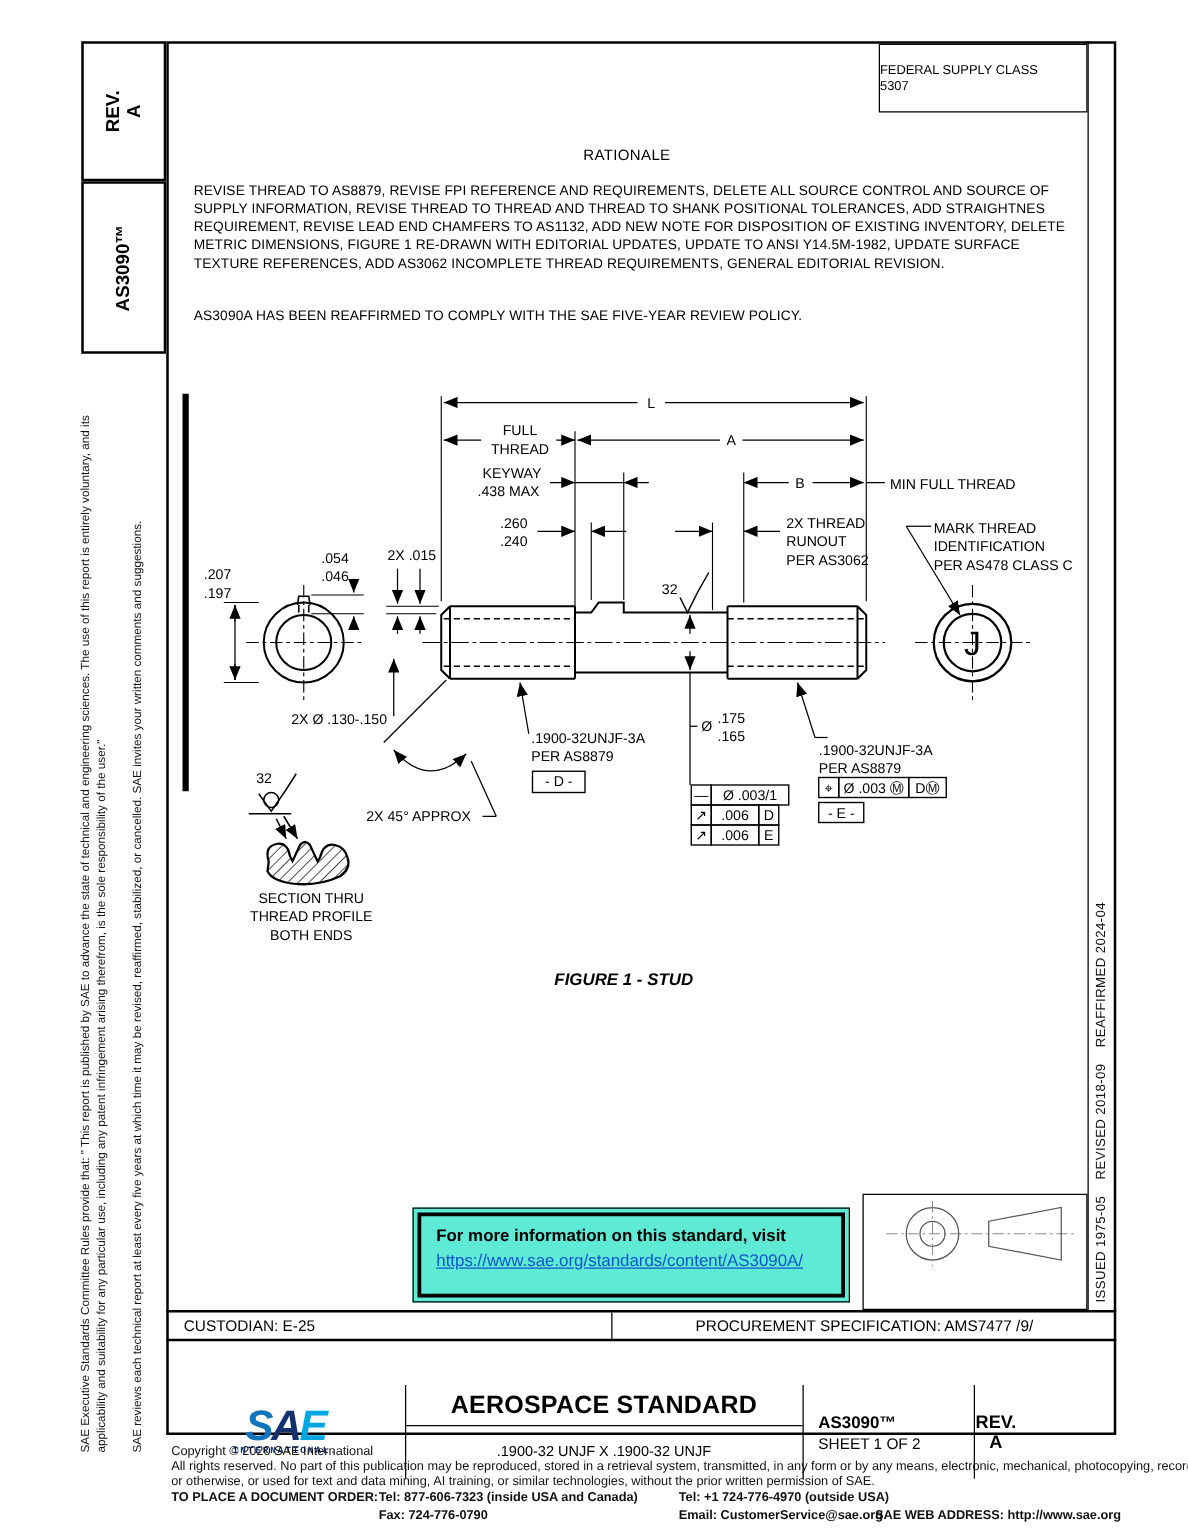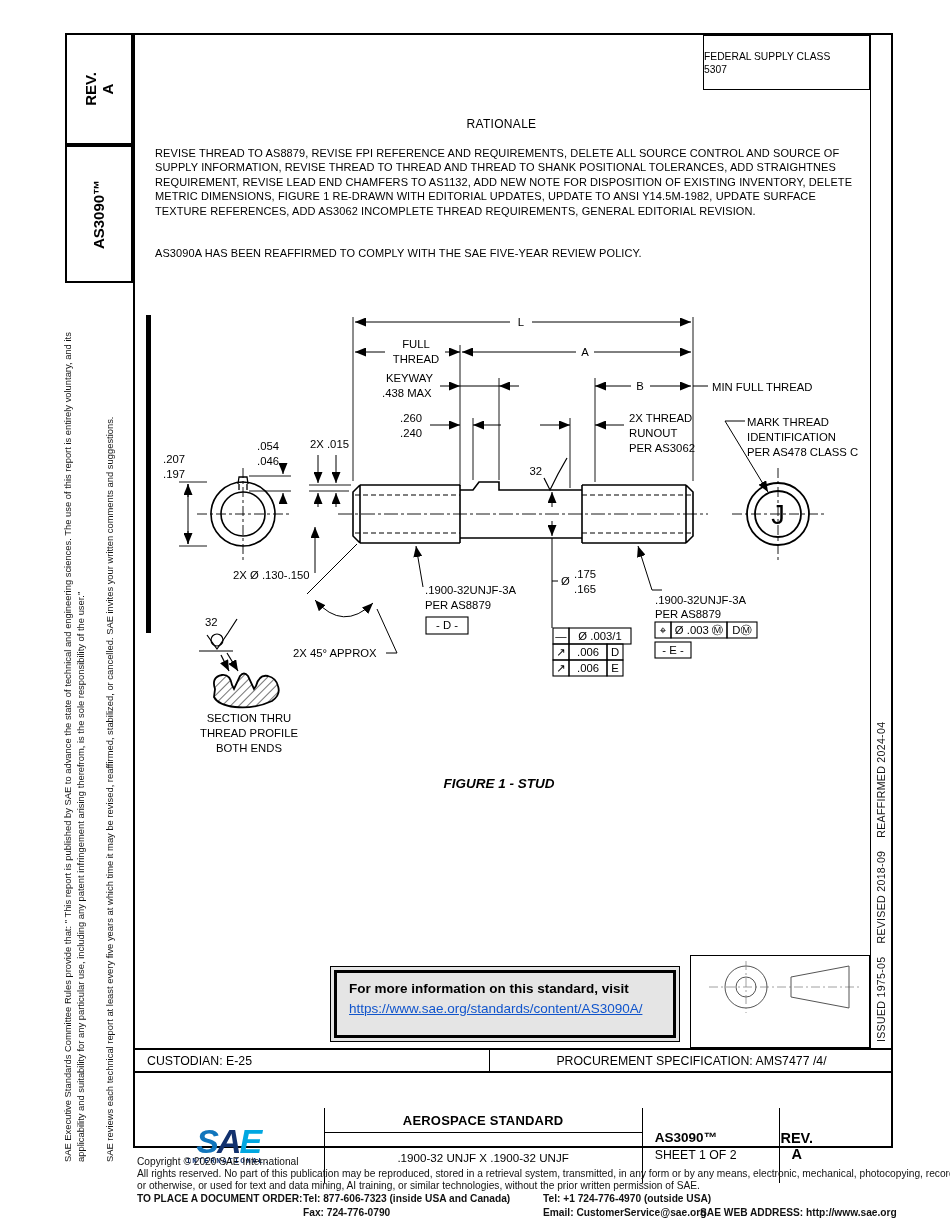--- a/index.html
+++ b/index.html
@@ -9,40 +9,40 @@
   
   .tab{display:flex;align-items:center;justify-content:center;background:#fff;}
   .tab .rot{transform:rotate(-90deg);text-align:center;font-weight:bold;font-size:15px;line-height:17px;white-space:nowrap;}
   
   .vtext{position:absolute;transform:rotate(-90deg);transform-origin:left top;font-size:9.4px;line-height:12.6px;color:#111;}
   .vtext2{position:absolute;transform:rotate(-90deg);transform-origin:left top;font-size:10.6px;letter-spacing:.3px;color:#111;white-space:pre;}
   
   .rat-title{font-size:12px;text-align:center;letter-spacing:.3px;}
   .rat-body{font-size:11px;line-height:14.4px;letter-spacing:.1px;}
   
-  .infobox{border:1.5px solid #000;box-sizing:border-box;padding:3px;background:#e5e5e5;}
+  .infobox{border:1.5px solid #000;box-sizing:border-box;padding:3px;background:#5eead4;}
   .infobox .inner{border:3px solid #000;box-sizing:border-box;width:100%;height:100%;padding:8px 12px;}
   .infobox .l1{font-weight:bold;font-size:13.5px;}
   .infobox .l2{font-size:13.5px;margin-top:5px;}
   .infobox a{color:#1155CC;text-decoration:underline;}
   
   .projbox{border:1.6px solid #000;box-sizing:border-box;}
   .projbox .hdr{border-bottom:1.6px solid #000;height:27px;display:flex;align-items:center;justify-content:center;font-size:10.5px;}
   
   .custrow{border-top:2px solid #000;border-bottom:2px solid #000;box-sizing:border-box;display:flex;font-size:12.3px;}
   .custrow .c1{width:357px;border-right:1.6px solid #000;box-sizing:border-box;display:flex;align-items:center;padding-left:14px;}
   .custrow .c2{flex:1;display:flex;align-items:center;justify-content:center;}
   
   .tblock{display:flex;box-sizing:border-box;}
   .tblock .cell{box-sizing:border-box;height:100%;}
   .logo-cell{width:200px;display:flex;align-items:center;justify-content:center;flex-direction:column;}
   .title-cell{width:335px;border-left:1.6px solid #000;border-right:1.6px solid #000;display:flex;flex-direction:column;}
   .as-cell{width:144px;border-right:1.6px solid #000;display:flex;flex-direction:column;justify-content:center;padding-left:12px;}
   .rev-cell{flex:1;display:flex;flex-direction:column;align-items:center;justify-content:center;}
-  .tb-title{font-weight:bold;font-size:13px;text-align:center;padding:5px 0 4px 0;border-bottom:1.4px solid #000;letter-spacing:.2px;}
+  .tb-title{font-weight:bold;font-size:20px;text-align:center;padding:5px 0 4px 0;border-bottom:1.4px solid #000;letter-spacing:.2px;}
   .tb-sub{font-size:11.6px;text-align:center;line-height:14.5px;display:flex;flex-direction:column;justify-content:center;flex:1;}
   .as-doc{font-weight:bold;font-size:13.5px;}
   .as-sheet{font-size:12.3px;margin-top:3px;}
   .rev-l{font-weight:bold;font-size:14.5px;}
   .logo-sae{font-style:italic;font-weight:bold;font-size:34px;letter-spacing:-2px;line-height:30px;}
   .logo-sae .s{color:#1075BC;}
   .logo-sae .a{color:#12316E;}
   .logo-sae .e{color:#00A7E1;}
   .logo-sub{font-size:7.5px;font-weight:bold;color:#12316E;letter-spacing:1.5px;margin-top:1px;font-family:Liberation Mono, monospace;}
   
@@ -279,21 +279,21 @@
     <path d="M18,31 H170" stroke="#888" stroke-width="0.8" stroke-dasharray="9,3,2,3" fill="none"></path>
     <circle cx="55" cy="31" r="21" stroke="#555" stroke-width="1" fill="none"></circle>
     <circle cx="55" cy="31" r="10" stroke="#555" stroke-width="1" fill="none"></circle>
     <path d="M55,5 V57" stroke="#888" stroke-width="0.8" stroke-dasharray="9,3,2,3" fill="none"></path>
     <path d="M100,21 L158,10 V52 L100,41 Z" stroke="#555" stroke-width="1" fill="none"></path>
   </svg>
 </div>
 
 <div class="abs custrow" style="left:133px;top:1048px;width:760px;height:25px;">
   <div class="c1">CUSTODIAN: E-25</div>
-  <div class="c2">PROCUREMENT SPECIFICATION: AMS7477 /4/</div>
+  <div class="c2">PROCUREMENT SPECIFICATION: AMS7477 /9/</div>
 </div>
 
 <div class="abs tblock" style="left:133px;top:1108px;width:680px;height:75px;">
   <div class="cell logo-cell">
     <div class="logo-sae"><span class="s">S</span><span class="a">A</span><span class="e">E</span></div>
     <div class="logo-sub">INTERNATIONAL.</div>
   </div>
   <div class="cell title-cell">
     <div class="tb-title">AEROSPACE STANDARD</div>
     <div class="tb-sub">

